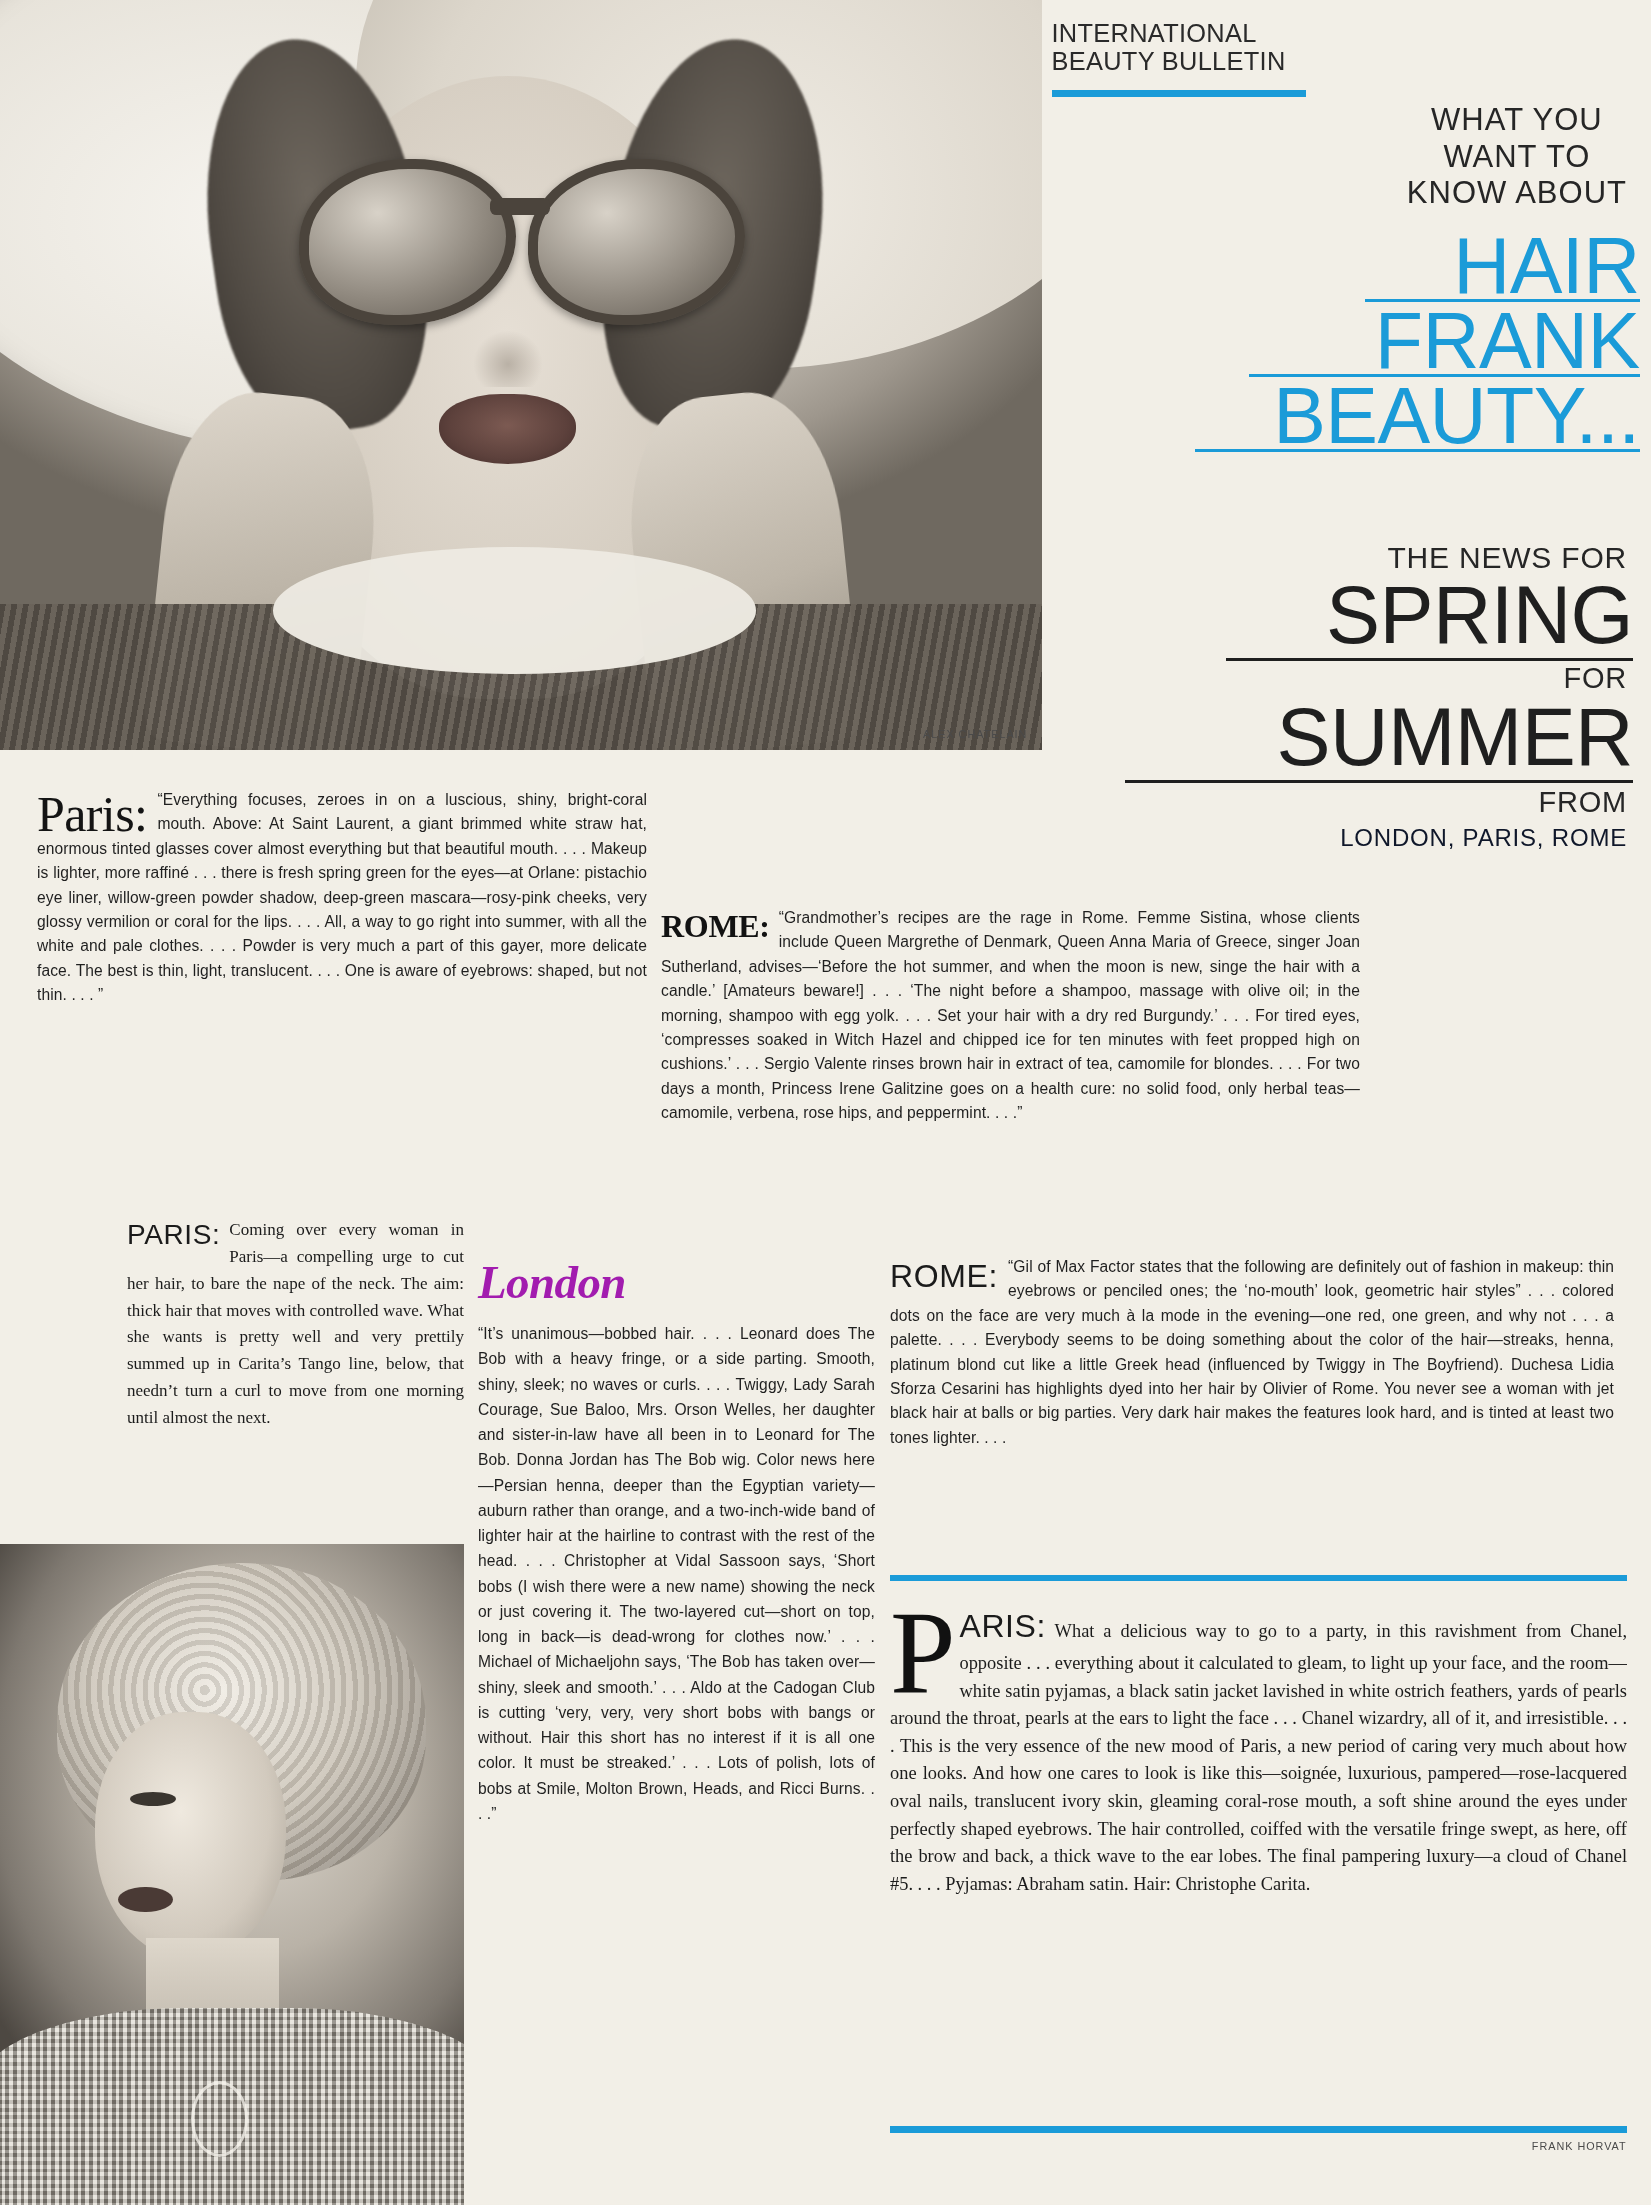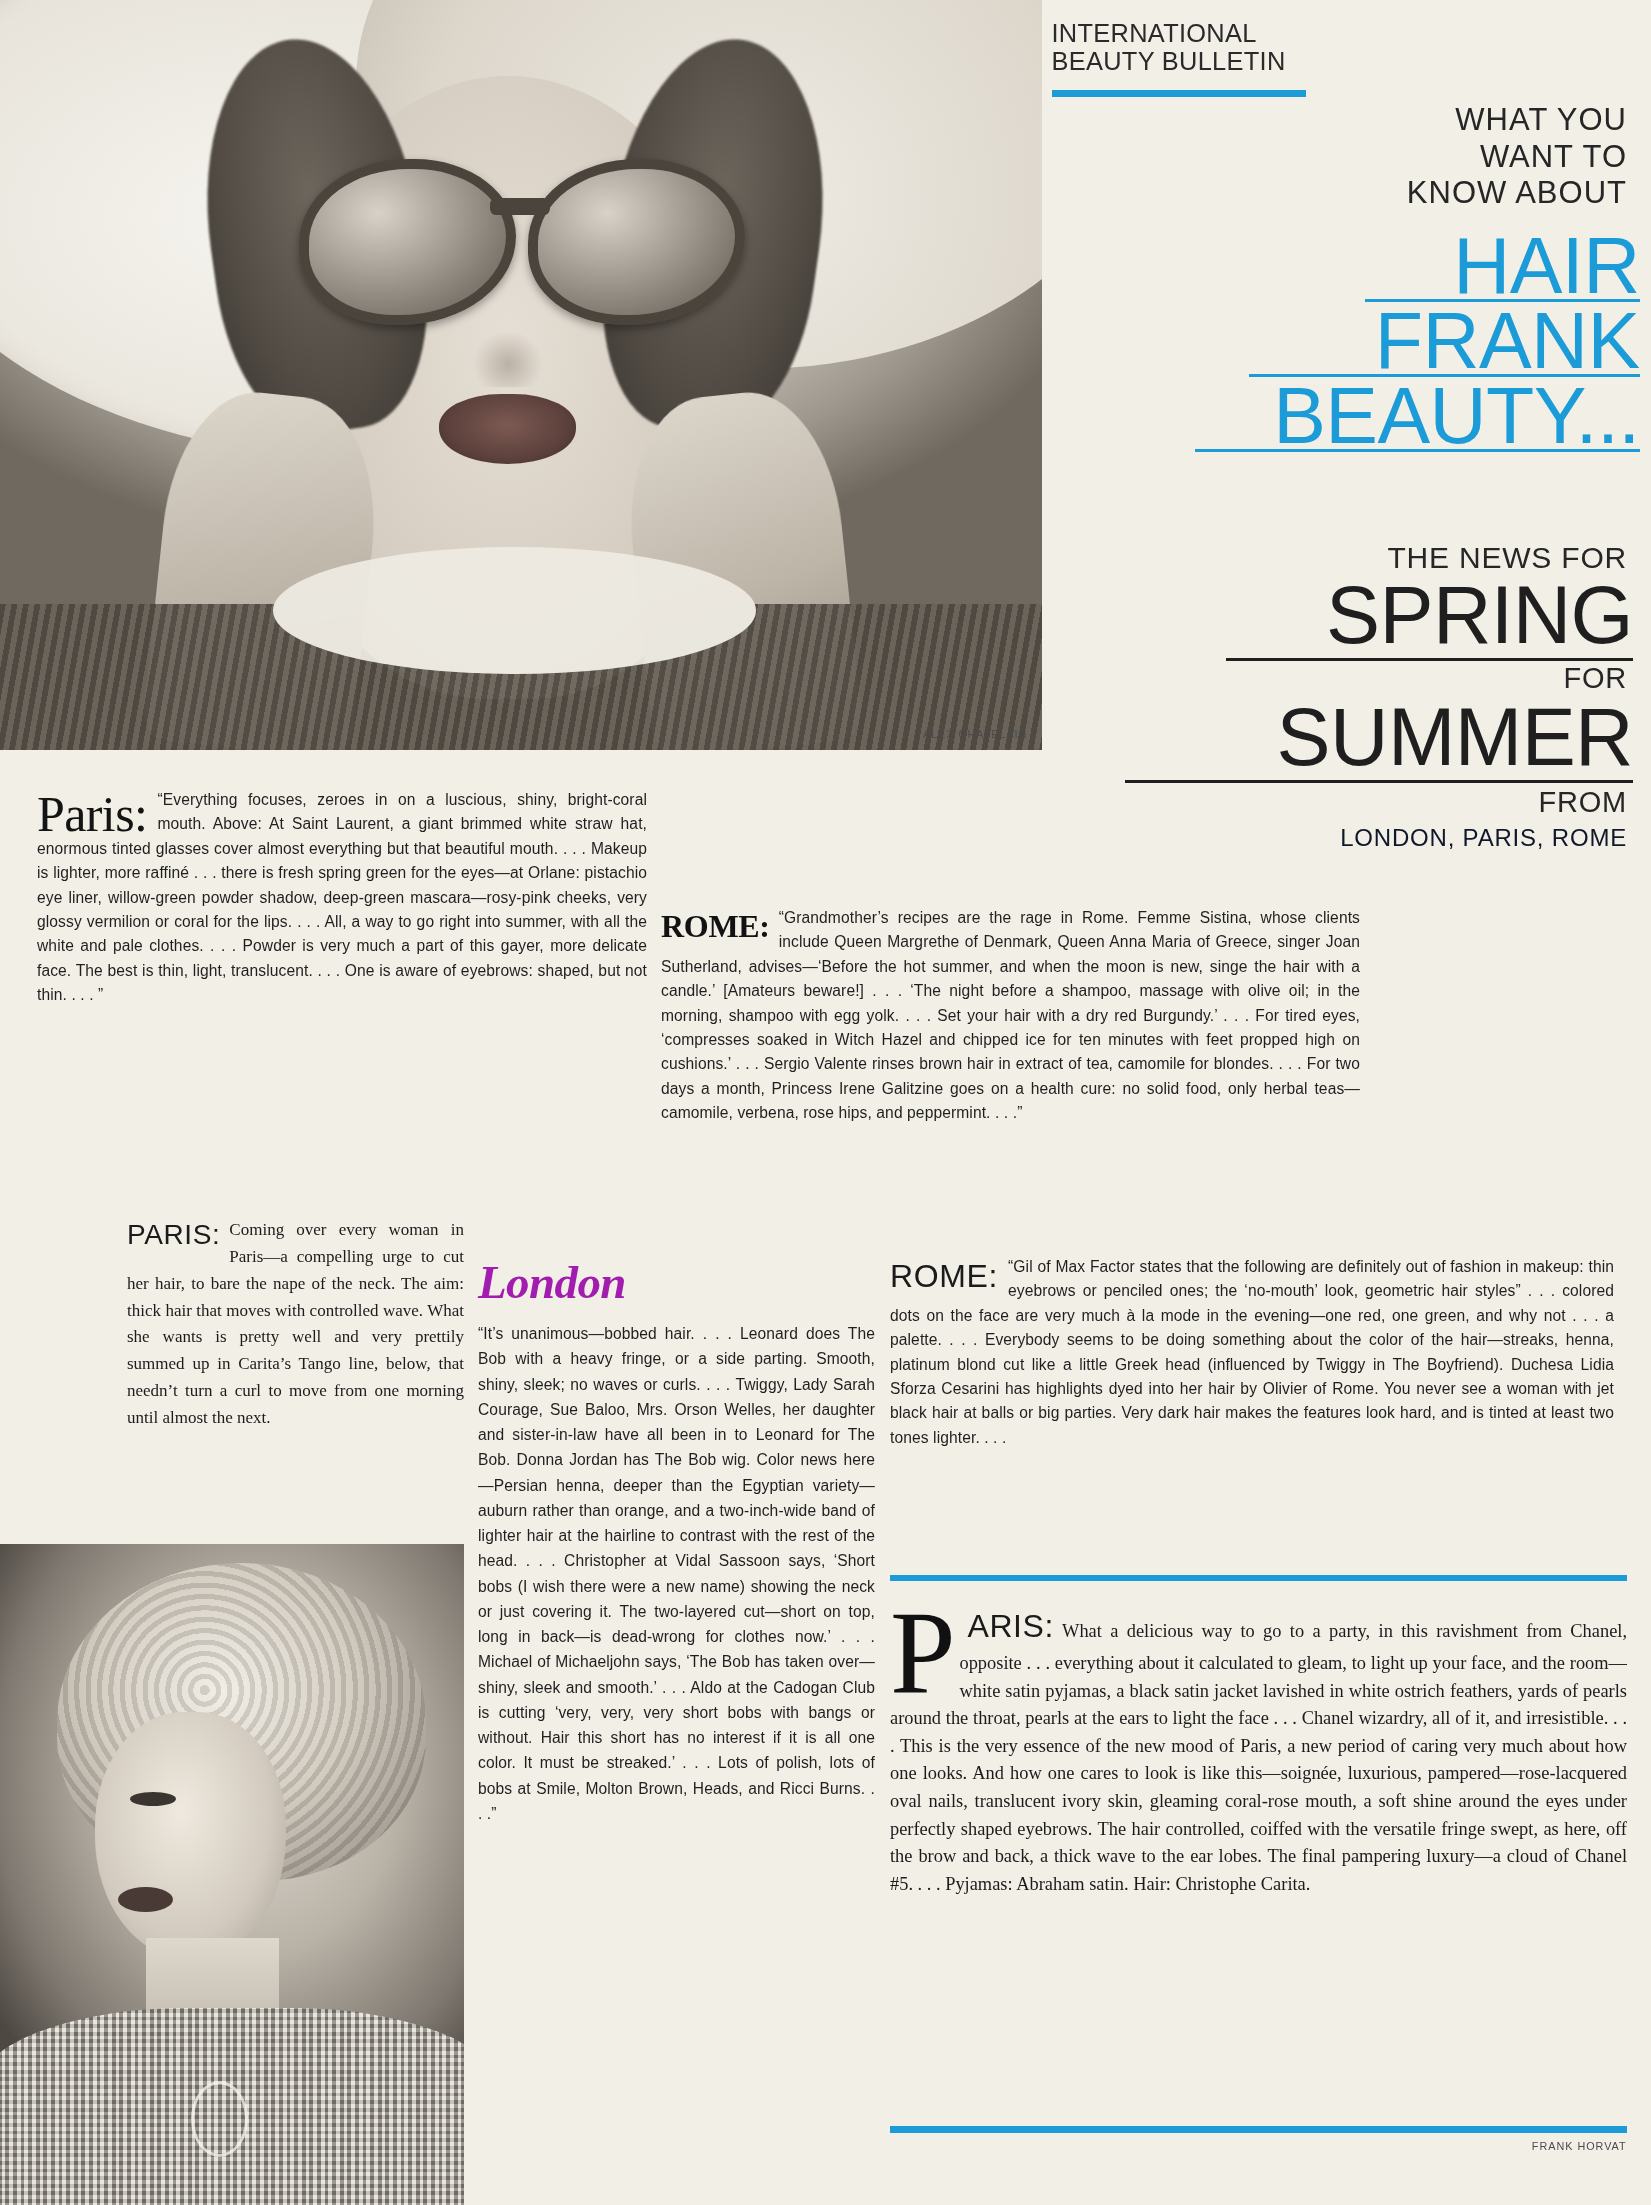--- a/index.html
+++ b/index.html
@@ -183,21 +183,21 @@
     left: 9.5px;
     top: 90px;
     width: 254px;
     height: 7px;
     background: #1b9bd8;
   }
   .wyw {
     position: absolute;
     right: 24px;
     top: 102px;
-    text-align: right;
+    text-align: center;
     font-size: 31px;
     line-height: 1.18;
     letter-spacing: 1px;
     color: #262626;
   }
   .big-blue {
     position: absolute;
     right: 11.4px;
     text-align: right;
     color: #1b9bd8;
@@ -400,21 +400,20 @@
     font-size: 118px;
     line-height: 0.78;
     margin: 6.4px 3.8px -3.8px 0;
     color: #111;
   }
   .paris-3 .aris {
     font-family: "Liberation Sans", sans-serif;
     font-size: 32px;
     letter-spacing: 0.6px;
     color: #1b1b1b;
-    margin-left: 8px;
   }
   .paris-3 .serif-body { font-size: 18.4px; line-height: 1.5; }
 
   .photo-credit-2 {
     position: absolute;
     right: 25.4px;
     top: 2140px;
     font-size: 10.8px;
     letter-spacing: 1px;
     color: #4a4a4a;

